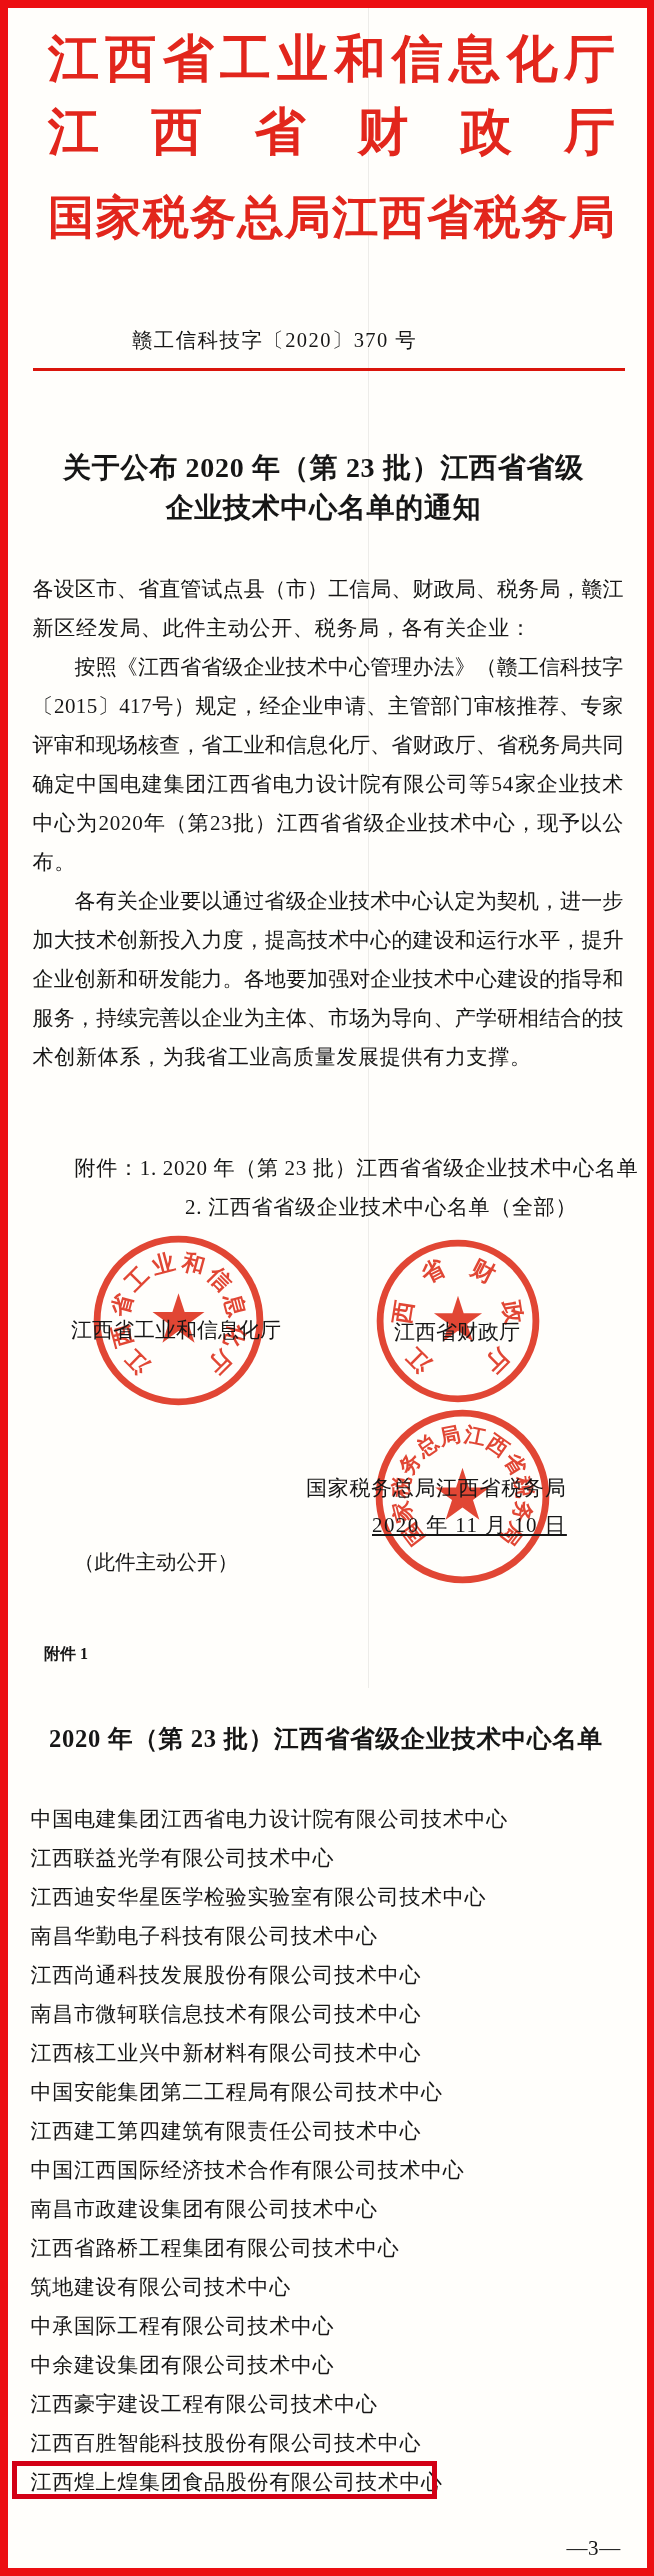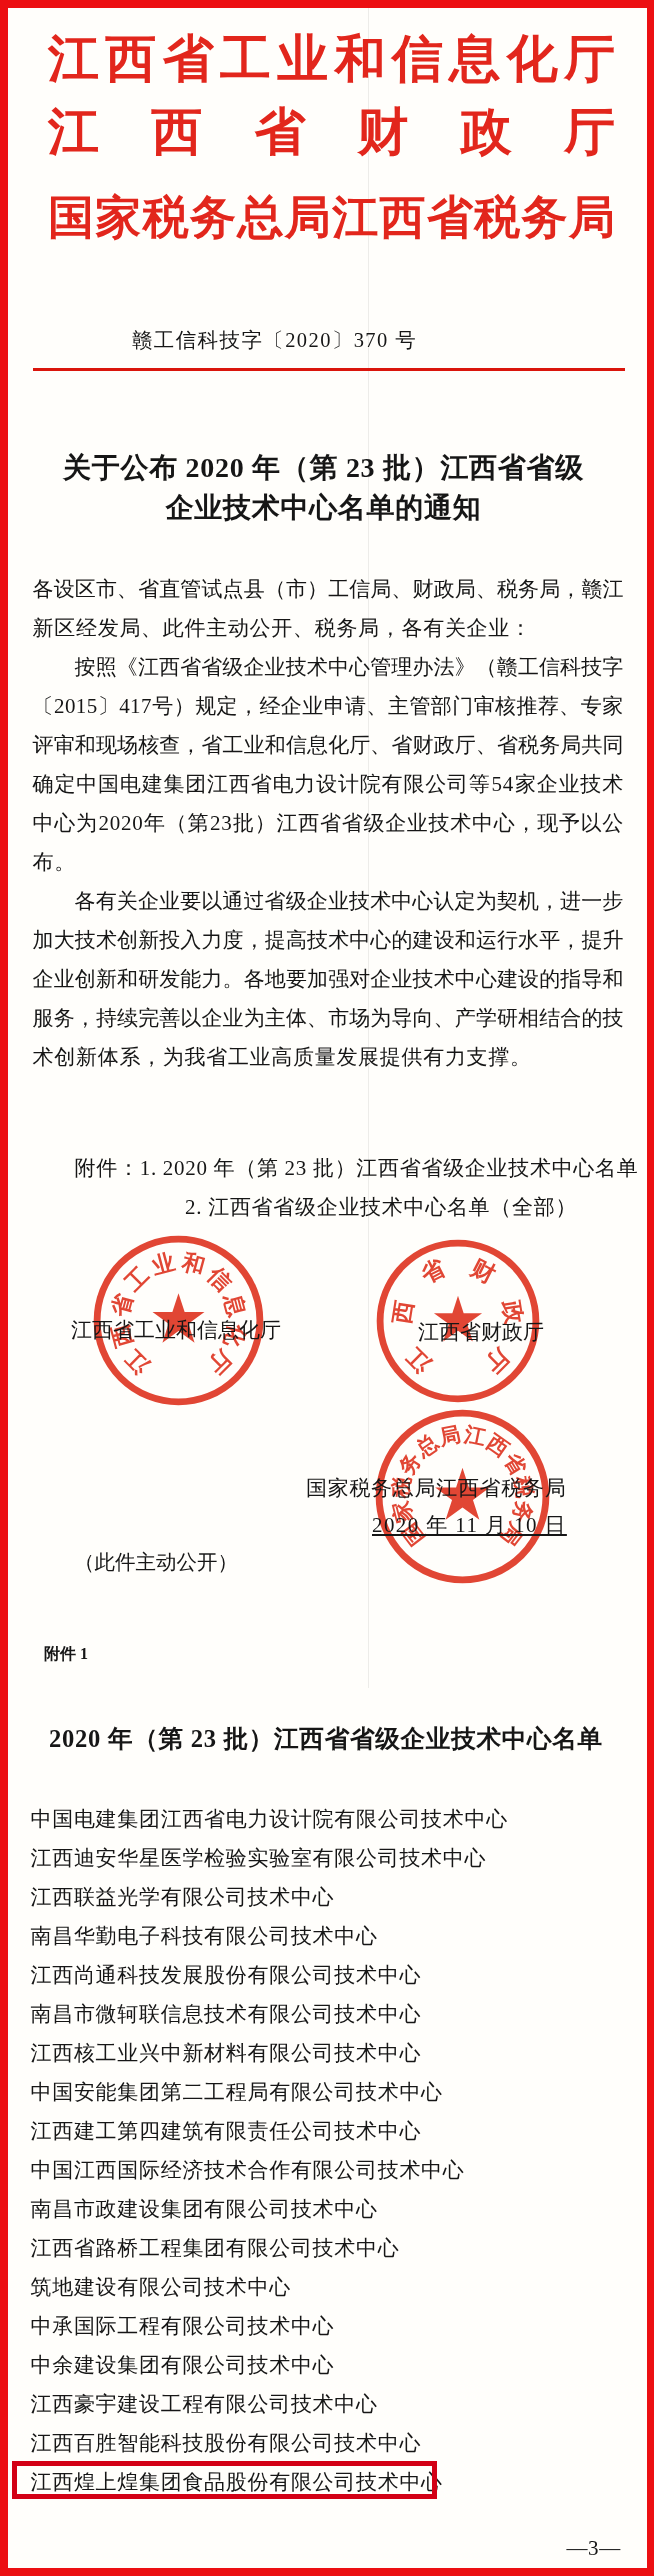--- a/index.html
+++ b/index.html
@@ -28,21 +28,21 @@
   .body-block{position:absolute;top:562px;left:24.6px;width:591px;font-size:21px;}
   .body-line{height:39px;line-height:39px;white-space:nowrap;letter-spacing:0.7px;}
   .body-line.fill{display:flex;justify-content:space-between;letter-spacing:0;}
   
   .seal{position:absolute;z-index:2;opacity:0.9;}
   #seal-miit{left:85px;top:1227px;}
   #seal-finance{left:368px;top:1231px;}
   #seal-tax{left:367px;top:1401px;}
   .sig-text{position:absolute;z-index:3;font-size:21px;line-height:27px;white-space:nowrap;}
   #sig-org1{left:63px;top:1309px;}
-  #sig-org2{left:386px;top:1311px;margin-left:24px;}
+  #sig-org2{left:386px;top:1311px;}
   #sig-org3{left:298px;top:1467px;letter-spacing:0.7px;}
   #sig-date{left:364px;top:1504px;letter-spacing:1.4px;text-decoration:underline;}
   #publicity-note{left:66px;top:1541px;font-size:20.5px;}
   
   .attachment-label{position:absolute;left:36px;top:1636px;font-size:16px;font-weight:bold;}
   .attachment-title{position:absolute;top:1714px;left:0;width:636px;text-align:center;font-size:24.6px;font-weight:bold;letter-spacing:0.7px;}
   .company-list{position:absolute;top:1792px;left:22.5px;width:601px;font-size:21px;}
   .company-item{height:39px;line-height:39px;white-space:nowrap;letter-spacing:0.7px;}
   .highlight-box{position:absolute;left:4.1px;top:2453px;width:425px;height:38px;border:5.5px solid #d30015;box-sizing:border-box;z-index:4;}
   .page-number{position:absolute;top:2528px;right:26px;font-size:21px;letter-spacing:0.7px;}
@@ -460,22 +460,22 @@
   <div class="sig-text" id="sig-org2">江西省财政厅</div>
   <div class="sig-text" id="sig-org3">国家税务总局江西省税务局</div>
   <div class="sig-text" id="sig-date">2020 年 11 月 10 日</div>
   <div class="sig-text" id="publicity-note">（此件主动公开）</div>
 
   <div class="attachment-label">附件 1</div>
   <div class="attachment-title">2020 年（第 23 批）江西省省级企业技术中心名单</div>
 
   <div class="company-list" id="company-list">
       <div class="company-item">中国电建集团江西省电力设计院有限公司技术中心</div>
+      <div class="company-item">江西联益光学有限公司技术中心</div>
       <div class="company-item">江西迪安华星医学检验实验室有限公司技术中心</div>
-      <div class="company-item">江西联益光学有限公司技术中心</div>
       <div class="company-item">南昌华勤电子科技有限公司技术中心</div>
       <div class="company-item">江西尚通科技发展股份有限公司技术中心</div>
       <div class="company-item">南昌市微轲联信息技术有限公司技术中心</div>
       <div class="company-item">江西核工业兴中新材料有限公司技术中心</div>
       <div class="company-item">中国安能集团第二工程局有限公司技术中心</div>
       <div class="company-item">江西建工第四建筑有限责任公司技术中心</div>
       <div class="company-item">中国江西国际经济技术合作有限公司技术中心</div>
       <div class="company-item">南昌市政建设集团有限公司技术中心</div>
       <div class="company-item">江西省路桥工程集团有限公司技术中心</div>
       <div class="company-item">筑地建设有限公司技术中心</div>

